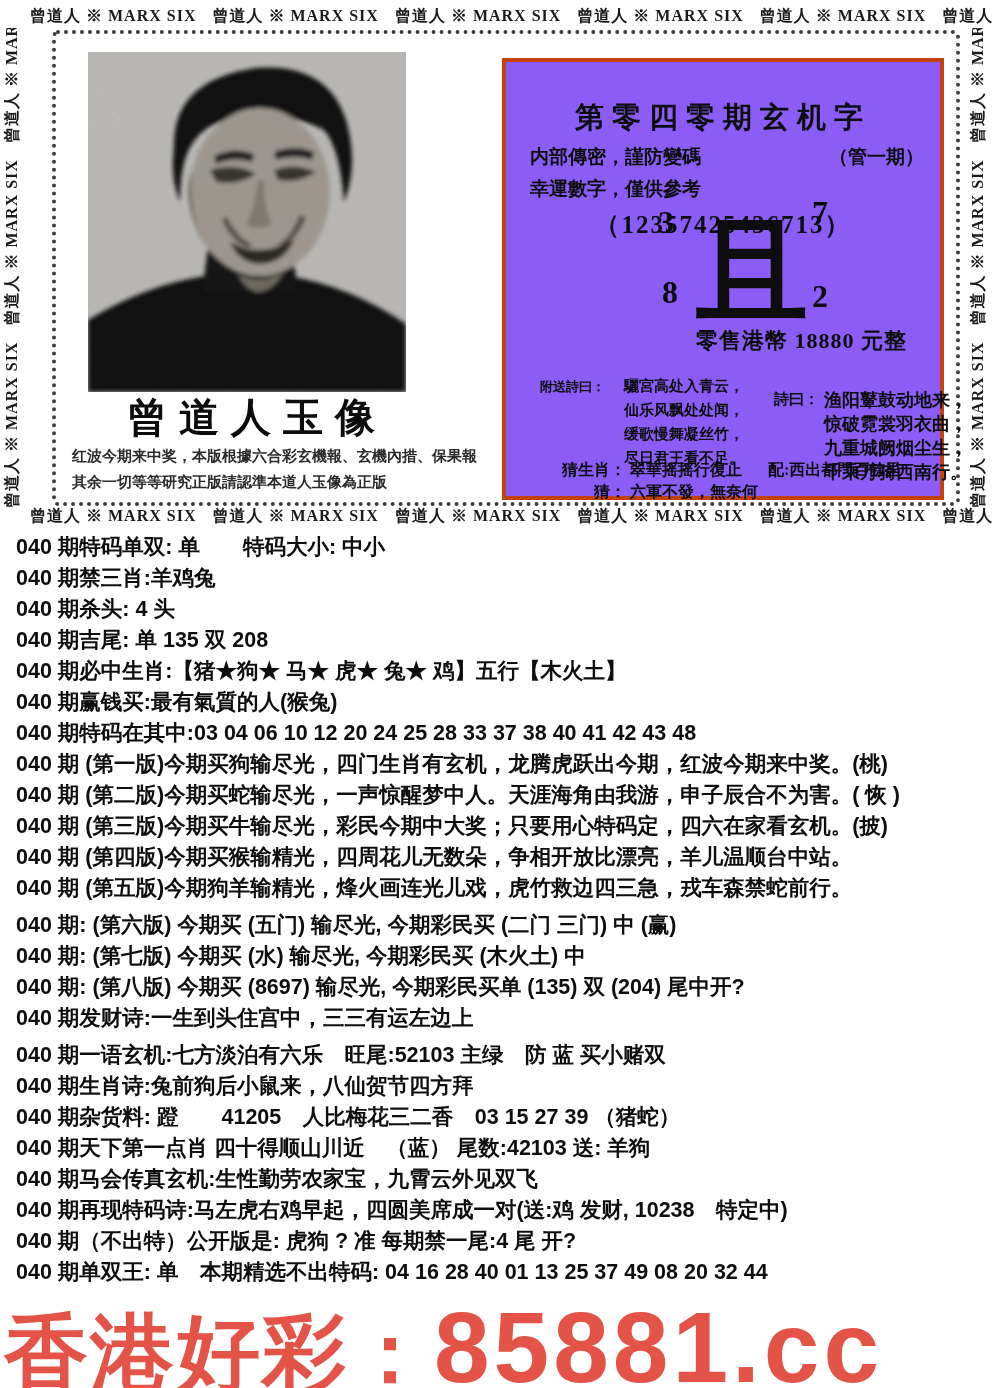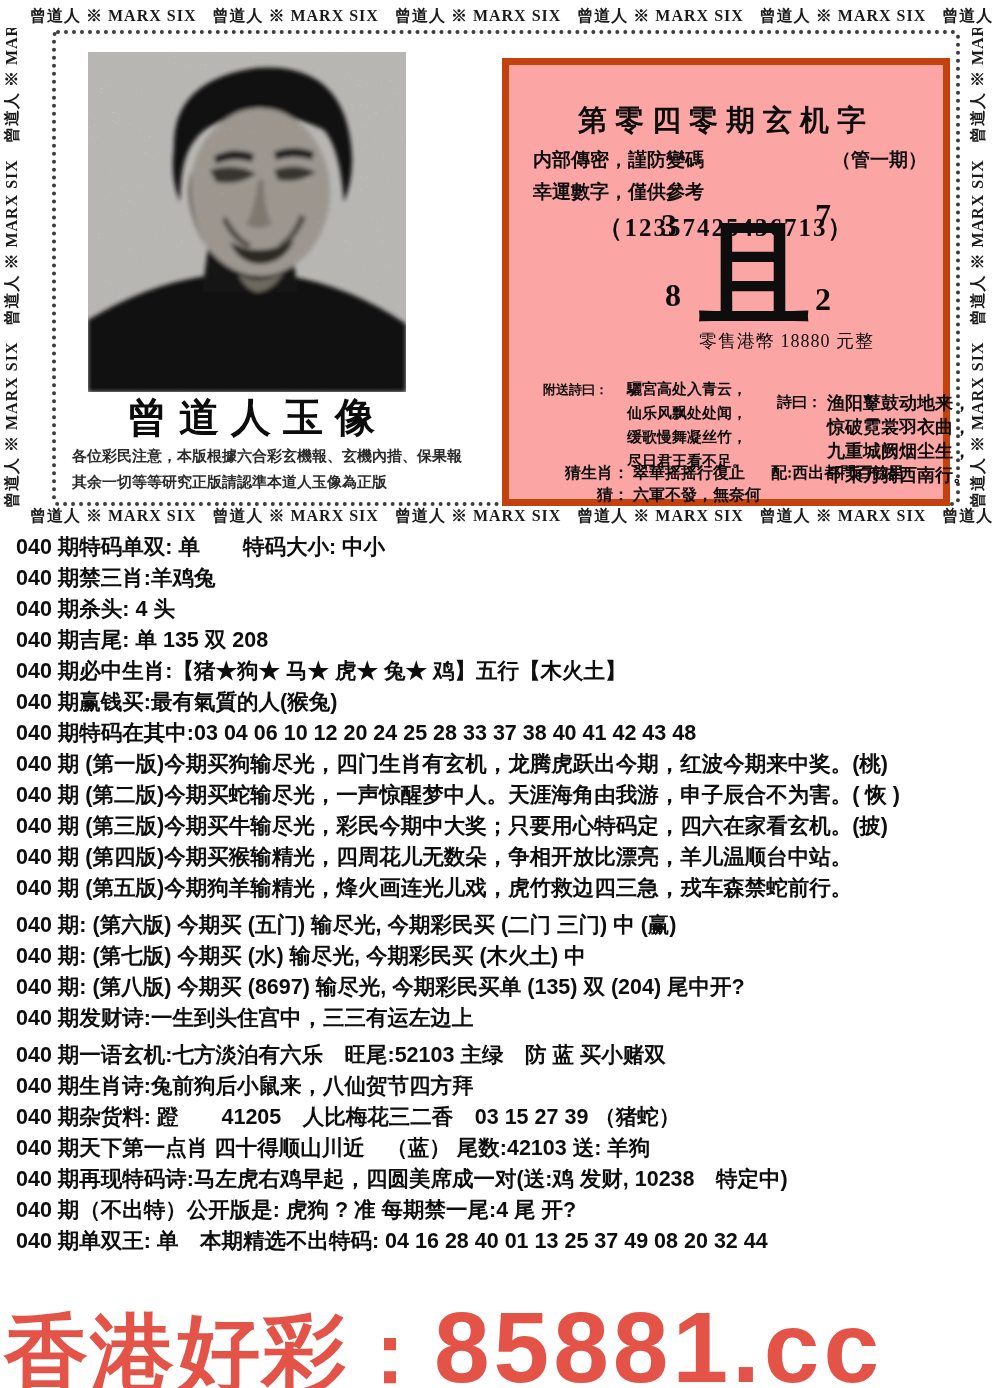--- a/index.html
+++ b/index.html
@@ -25,35 +25,35 @@
   .portrait{position:absolute;left:88px;top:52px;width:318px;height:340px;}
   .caption{position:absolute;left:92px;top:390px;width:330px;text-align:center;
         font-family:"Liberation Serif",serif;font-weight:700;font-size:40px;
         letter-spacing:12px;color:#0c0c0c;}
   .notice{position:absolute;left:72px;top:443px;width:420px;
         font-family:"Liberation Serif",serif;font-size:15px;font-weight:700;
         color:#2b2b2b;line-height:26px;white-space:nowrap;}
 
   
   .panel{position:absolute;left:502px;top:58px;width:434px;height:434px;
-        border:7px solid #c2410c;background:#fca5a5;
+        border:4px solid #c2410c;background:#8b5cf6;
         font-family:"Liberation Serif",serif;color:#0d0d0d;}
   .p-title{position:absolute;left:0;top:36px;width:100%;text-align:center;
         font-size:29px;font-weight:700;letter-spacing:8px;}
   .p-sub-left{position:absolute;left:24px;top:82px;font-size:19px;font-weight:700;}
   .p-sub-right{position:absolute;right:16px;top:82px;font-size:19px;font-weight:700;}
   .p-sub2{position:absolute;left:24px;top:114px;font-size:19px;font-weight:700;}
   .p-lucky{position:absolute;left:0;top:146px;width:100%;text-align:center;
         font-size:25px;font-weight:700;letter-spacing:2px;}
   .p-char{position:absolute;left:176px;top:150px;width:140px;height:130px;
         font-size:112px;font-weight:700;line-height:120px;text-align:center;}
   .p-corner{position:absolute;font-size:32px;font-weight:700;}
   .p-c-tl{left:152px;top:142px;} .p-c-tr{left:306px;top:132px;}
   .p-c-bl{left:156px;top:212px;} .p-c-br{left:306px;top:216px;}
-  .p-price{position:absolute;left:190px;top:264px;font-size:18px;font-weight:400;
+  .p-price{position:absolute;left:190px;top:264px;font-size:22px;font-weight:700;
         letter-spacing:1px;}
   .p-poem-label1{position:absolute;left:34px;top:316px;font-size:13px;font-weight:700;}
   .p-poem1{position:absolute;left:118px;top:312px;font-size:15px;font-weight:700;
         line-height:24px;white-space:nowrap;}
   .p-poem-label2{position:absolute;left:268px;top:328px;font-size:15px;font-weight:700;font-family:Liberation Serif, serif;}
   .p-poem2{position:absolute;left:318px;top:326px;font-size:18px;font-weight:700;
         line-height:24px;white-space:nowrap;}
   .p-guess1{position:absolute;left:56px;top:398px;font-size:16px;font-weight:700;
         white-space:nowrap;}
   .p-pair{position:absolute;left:262px;top:398px;font-size:16px;font-weight:700;
@@ -129,21 +129,21 @@
       <path d="M142,190 Q172,206 206,188 Q196,212 170,212 Q150,210 142,190 Z" fill="#3b342e"></path>
       <path d="M150,194 Q172,202 196,192 Q172,200 150,194 Z" fill="#d8d2c8"></path>
 
       <path d="M150,222 Q172,234 196,220 Q184,240 168,240 Q156,236 150,222 Z" fill="#8e877d"></path>
     </g>
     <rect x="0" y="0" width="318" height="340" filter="url(#grain)" opacity="0.22"></rect>
   </svg>
 
   <div class="caption">曾道人玉像</div>
   <div class="notice">
-    <div>各位彩民注意，本版根據六合彩玄機報、玄機內措、保果報</div>
+    <div>红波今期来中奖，本版根據六合彩玄機報、玄機內措、保果報</div>
     <div>其余一切等等研究正版請認準本道人玉像為正版</div>
   </div>
 
   <div class="panel">
     <div class="p-title">第零四零期玄机字</div>
     <div class="p-sub-left">内部傳密，謹防變碼</div>
     <div class="p-sub-right">（管一期）</div>
     <div class="p-sub2">幸運數字，僅供參考</div>
     <div class="p-lucky">（12357425436713）</div>
     <div class="p-corner p-c-tl">3</div>
@@ -191,20 +191,21 @@
     <div class="line">040 期 (第四版)今期买猴输精光，四周花儿无数朵，争相开放比漂亮，羊儿温顺台中站。</div>
     <div class="line">040 期 (第五版)今期狗羊输精光，烽火画连光儿戏，虎竹救边四三急，戎车森禁蛇前行。</div>
     <div class="line gap">040 期: (第六版) 今期买 (五门) 输尽光, 今期彩民买 (二门 三门) 中 (赢)</div>
     <div class="line">040 期: (第七版) 今期买 (水) 输尽光, 今期彩民买 (木火土) 中</div>
     <div class="line">040 期: (第八版) 今期买 (8697) 输尽光, 今期彩民买单 (135) 双 (204) 尾中开?</div>
     <div class="line">040 期发财诗:一生到头住宫中，三三有运左边上</div>
     <div class="line gap">040 期一语玄机:七方淡泊有六乐　旺尾:52103 主绿　防 蓝 买小赌双</div>
     <div class="line">040 期生肖诗:兔前狗后小鼠来，八仙贺节四方拜</div>
     <div class="line">040 期杂货料: 蹬　　41205　人比梅花三二香　03 15 27 39 （猪蛇）</div>
     <div class="line">040 期天下第一点肖 四十得顺山川近　（蓝） 尾数:42103 送: 羊狗</div>
+    <div class="line">040 期马会传真玄机:生性勤劳农家宝，九霄云外见双飞</div>
     <div class="line">040 期再现特码诗:马左虎右鸡早起，四圆美席成一对(送:鸡 发财, 10238　特定中)</div>
     <div class="line">040 期（不出特）公开版是: 虎狗 ? 准 每期禁一尾:4 尾 开?</div>
     <div class="line">040 期单双王: 单　本期精选不出特码: 04 16 28 40 01 13 25 37 49 08 20 32 44</div>
   </div>
 
   <div class="watermark">
     <span class="wm-cjk">香港好彩：</span><span class="wm-latin">85881.cc</span>
   </div>
 
 </div>

